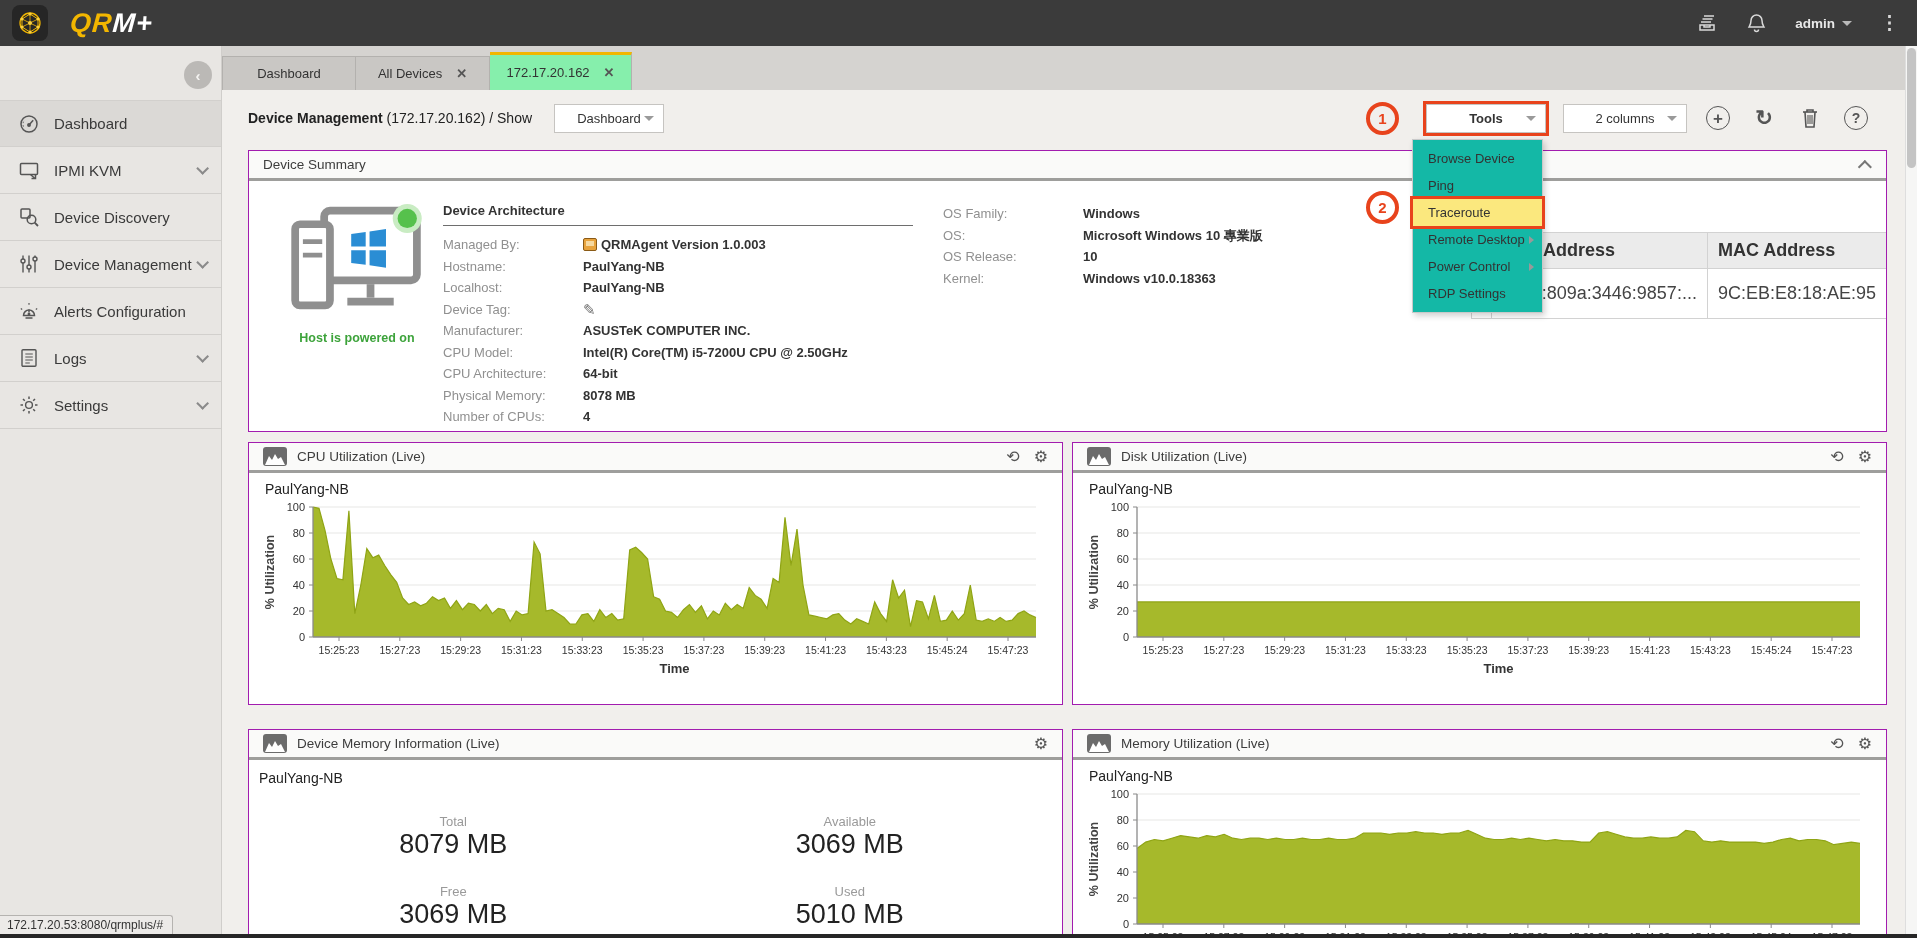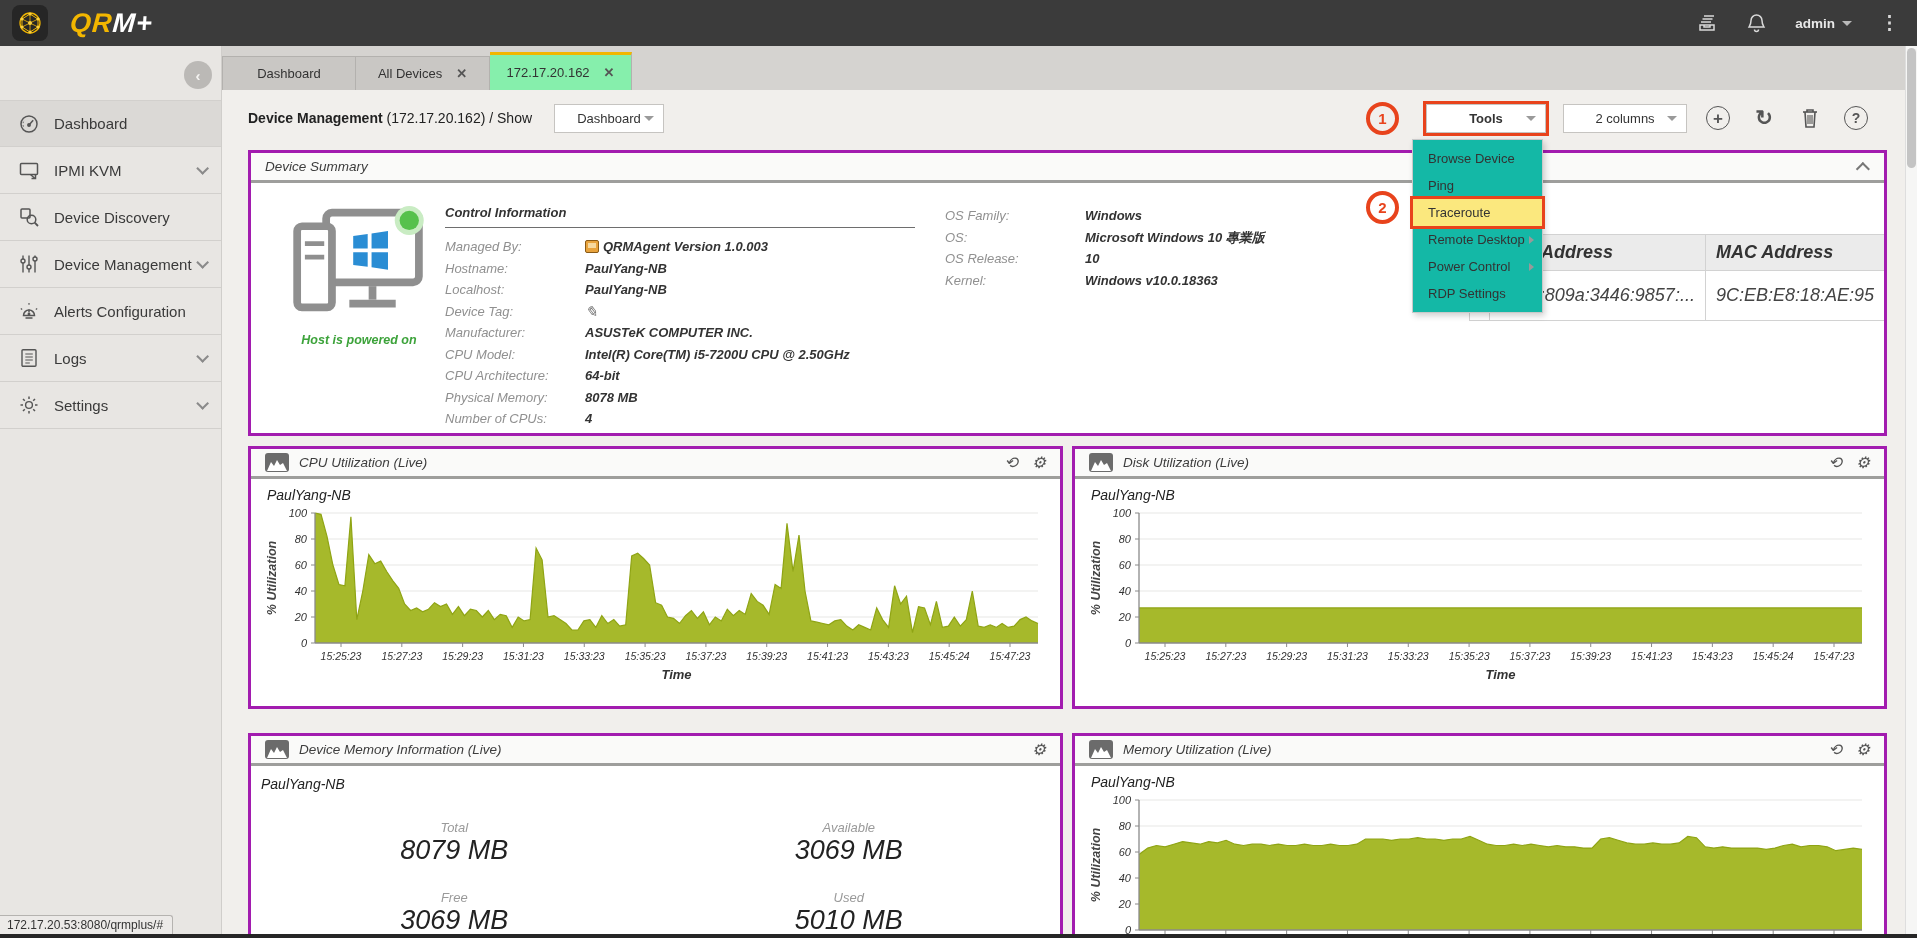--- a/index.html
+++ b/index.html
@@ -46,21 +46,21 @@
   .tools-outline { margin-left:auto; border:3px solid #e8431c;font-weight:bold; }
   .tools-select { width:120px; border-color:#c6c4c1; }
   .cols-select { width:124px; margin-left:14px; }
   .tool-btn { margin-left:16px; width:30px; height:30px; display:flex; align-items:center; justify-content:center; cursor:pointer; color:#555; }
   .circle-glyph { width:24px; height:24px; border:1.7px solid #555; border-radius:50%; display:flex; align-items:center; justify-content:center; font-size:17px; font-weight:bold; color:#555; line-height:1; }
   .circle-glyph.q { font-size:14px; }
   .refresh-glyph { font-size:21px; font-weight:bold; color:#555; }
 
   
   .content { flex:1; padding:4px 30px 0 26px; overflow:hidden; }
-  .panel { background:#fff; border:3px solid #a21caf;font-style:italic; }
+  .panel { background:#fff; border:1px solid #a21caf; }
   .panel-header { height:30px; background:#fafaf9; border-bottom:3px solid #9e9e9c; display:flex; align-items:center; padding:0 14px; }
   .panel-title { font-size:13.5px; color:#3d3d3d; }
   .panel-hicons { margin-left:auto; display:flex; align-items:center; gap:14px; }
   .hicon { color:#555; font-size:16px; line-height:1; cursor:pointer; }
   .chev-up { width:10px; height:10px; border-left:2px solid #777; border-top:2px solid #777; transform:rotate(45deg) translateY(3px); cursor:pointer; }
 
   
   .summary-body { position:relative; height:250px; display:flex; padding:22px 0 0 22px; }
   .device-figure { width:172px; flex:none; text-align:center; }
   .power-status { margin-top:10px; font-size:12.5px; font-weight:bold; color:#3da33b; }
@@ -309,21 +309,21 @@
                   <path d="M83 29.5 l17 -2.5 v18 h-17 z"></path>
                 <path d="M64 49 h15 v15 l-15 -2 z"></path>
                   <path d="M83 49 h17 v18 l-17 -2.5 z"></path>
               </g>
               <circle cx="122" cy="16" r="15" fill="#c9ecc3"></circle>
               <circle cx="122" cy="16" r="10" fill="#56c14c"></circle>
             </svg>
             <div class="power-status">Host is powered on</div>
           </div>
           <div class="info-col">
-            <div class="info-title">Control Information</div>
+            <div class="info-title">Device Architecture</div>
             <div id="device-info-rows">
                 <div class="info-row">
                   <span class="info-label">Managed By:</span>
                   <span class="info-value">
                     <span class="agent-ic"></span>
                     <span>QRMAgent Version 1.0.003</span>
                   </span>
                 </div>
                 <div class="info-row">
                   <span class="info-label">Hostname:</span>

